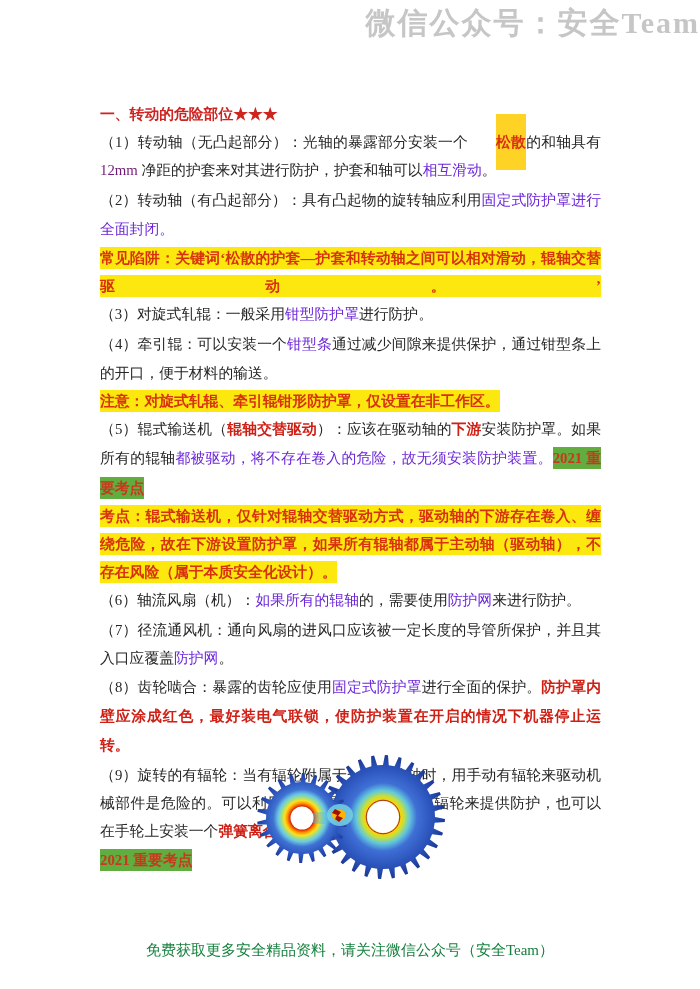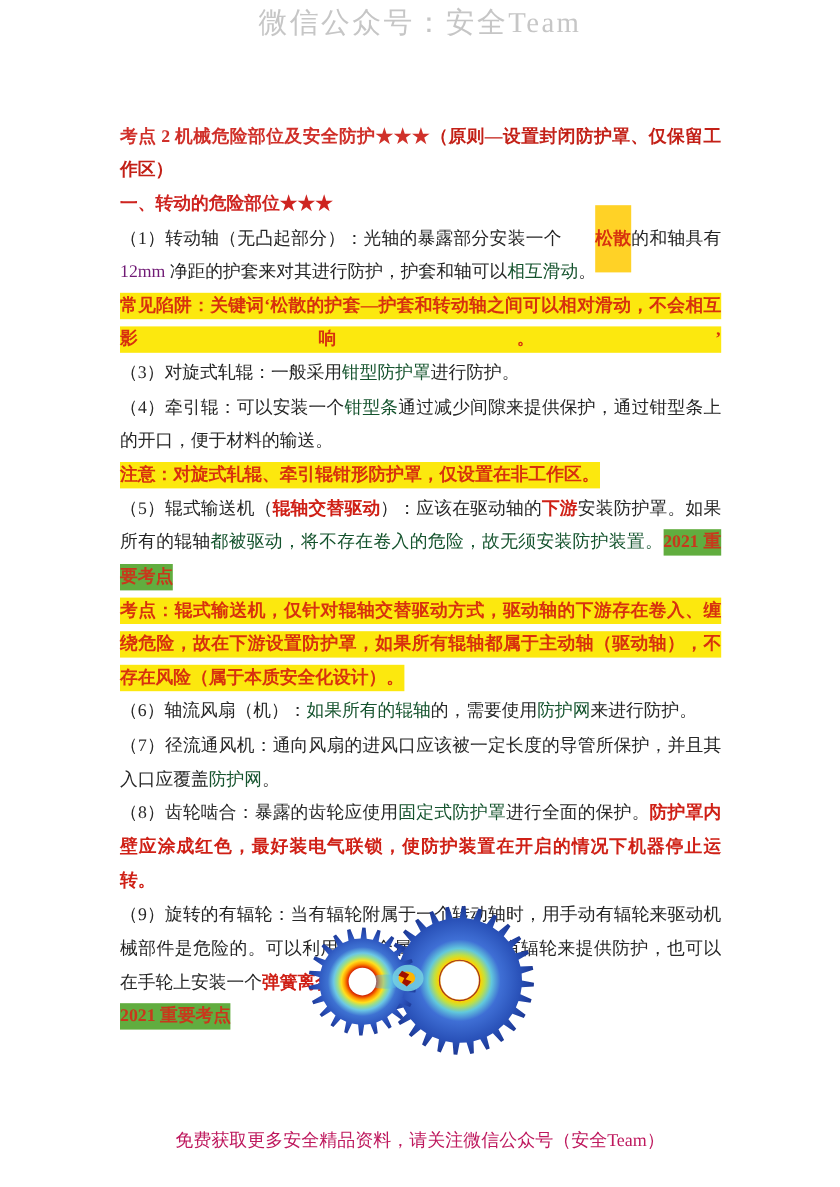--- a/index.html
+++ b/index.html
@@ -1,58 +1,58 @@
 <!DOCTYPE html>
 <html><head>
 <meta charset="utf-8">
 <style>
   html,body{margin:0;padding:0;}
   body{
     width:700px;height:989px;position:relative;background:#ffffff;
     font-family:"Liberation Serif","DejaVu Serif",serif;overflow:hidden;
   }
   .watermark{
-    position:absolute;top:3px;left:0;width:700px;text-align:center;
-    font-size:24px;color:#c6c6c6;letter-spacing:2px;font-weight:400;
+    position:absolute;top:3px;left:0;width:700px;text-align:right;
+    font-size:30px;color:#c6c6c6;letter-spacing:2px;font-weight:700;
   }
   .doc{
     position:absolute;top:100px;left:100px;width:501px;
     font-size:14.8px;line-height:28.2px;color:#262626;
   }
   .para{margin:0;text-align:justify;}
   .para.stretch{text-align-last:justify;}
   
   .r-black{color:#262626;}
   .r-red{color:#701a75;}
-  .r-redlight{color:#14532d;}
-  .r-redbold{color:#cf2016;font-weight:bold;}
+  .r-redlight{color:#6d28d9;font-family:Liberation Mono, monospace;}
+  .r-redbold{color:#cf2016;font-weight:bold;font-family:Liberation Mono, monospace;}
   .r-title{color:#d0302a;font-weight:bold;}
   .r-titleb{color:#c32017;font-weight:bold;}
   .r-heading{color:#ce2420;font-weight:bold;}
   .r-hlyellow{background:#fce80e;color:#d7310e;font-weight:bold;padding:3px 0;}
   .r-hlorange{background:#ffd226;color:#d7310e;font-weight:bold;padding:20px 0;margin-left:28px;}
   .r-hlgreen{background:#61ad3f;color:#c8381c;font-weight:bold;padding:3px 0;}
   .figure{
     position:absolute;left:245px;top:748px;width:220px;height:150px;
   }
   .footer{
     position:absolute;top:941px;left:0;width:700px;text-align:center;
-    font-size:15px;color:#be185d;
+    font-size:15px;color:#15803d;
   }
 </style>
 </head>
 <body>
 
 <div class="watermark">微信公众号：安全Team</div>
 
 <main class="doc" id="doc">
-    <p class="para"><span class="r-title">考点 2 机械危险部位及安全防护★★★</span><span class="r-titleb">（原则—设置封闭防护罩、仅保留工作区）</span></p>
     <p class="para"><span class="r-heading">一、转动的危险部位★★★</span></p>
     <p class="para"><span class="r-black">（1）转动轴（无凸起部分）：光轴的暴露部分安装一个</span><span class="r-hlorange">松散</span><span class="r-black">的和轴具有 </span><span class="r-red">12mm</span><span class="r-black"> 净距的护套来对其进行防护，护套和轴可以</span><span class="r-redlight">相互滑动</span><span class="r-black">。</span></p>
-    <p class="para stretch"><span class="r-hlyellow">常见陷阱：关键词‘松散的护套—护套和转动轴之间可以相对滑动，不会相互影响。’</span></p>
+    <p class="para"><span class="r-black">（2）转动轴（有凸起部分）：具有凸起物的旋转轴应利用</span><span class="r-redlight">固定式防护罩进行全面封闭。</span></p>
+    <p class="para stretch"><span class="r-hlyellow">常见陷阱：关键词‘松散的护套—护套和转动轴之间可以相对滑动，辊轴交替驱动。’</span></p>
     <p class="para"><span class="r-black">（3）对旋式轧辊：一般采用</span><span class="r-redlight">钳型防护罩</span><span class="r-black">进行防护。</span></p>
     <p class="para"><span class="r-black">（4）牵引辊：可以安装一个</span><span class="r-redlight">钳型条</span><span class="r-black">通过减少间隙来提供保护，通过钳型条上的开口，便于材料的输送。</span></p>
     <p class="para"><span class="r-hlyellow">注意：对旋式轧辊、牵引辊钳形防护罩，仅设置在非工作区。</span></p>
     <p class="para"><span class="r-black">（5）辊式输送机（</span><span class="r-redbold">辊轴交替驱动</span><span class="r-black">）：应该在驱动轴的</span><span class="r-redbold">下游</span><span class="r-black">安装防护罩。如果所有的辊轴</span><span class="r-redlight">都被驱动，将不存在卷入的危险，故无须安装防护装置。</span><span class="r-hlgreen">2021 重要考点</span></p>
     <p class="para"><span class="r-hlyellow">考点：辊式输送机，仅针对辊轴交替驱动方式，驱动轴的下游存在卷入、缠绕危险，故在下游设置防护罩，如果所有辊轴都属于主动轴（驱动轴），不存在风险（属于本质安全化设计）。</span></p>
     <p class="para"><span class="r-black">（6）轴流风扇（机）：</span><span class="r-redlight">如果所有的辊轴</span><span class="r-black">的，需要使用</span><span class="r-redlight">防护网</span><span class="r-black">来进行防护。</span></p>
     <p class="para"><span class="r-black">（7）径流通风机：通向风扇的进风口应该被一定长度的导管所保护，并且其入口应覆盖</span><span class="r-redlight">防护网</span><span class="r-black">。</span></p>
     <p class="para"><span class="r-black">（8）齿轮啮合：暴露的齿轮应使用</span><span class="r-redlight">固定式防护罩</span><span class="r-black">进行全面的保护。</span><span class="r-redbold">防护罩内壁应涂成红色，最好装电气联锁，使防护装置在开启的情况下机器停止运转。</span></p>
     <p class="para"><span class="r-black">（9）旋转的有辐轮：当有辐轮附属于一个转动轴时，用手动有辐轮来驱动机械部件是危险的。可以利用一个金属盘片来填充有辐轮来提供防护，也可以在手轮上安装一个</span><span class="r-redbold">弹簧离合器</span><span class="r-black">。</span></p>
     <p class="para"><span class="r-hlgreen">2021 重要考点</span></p>

